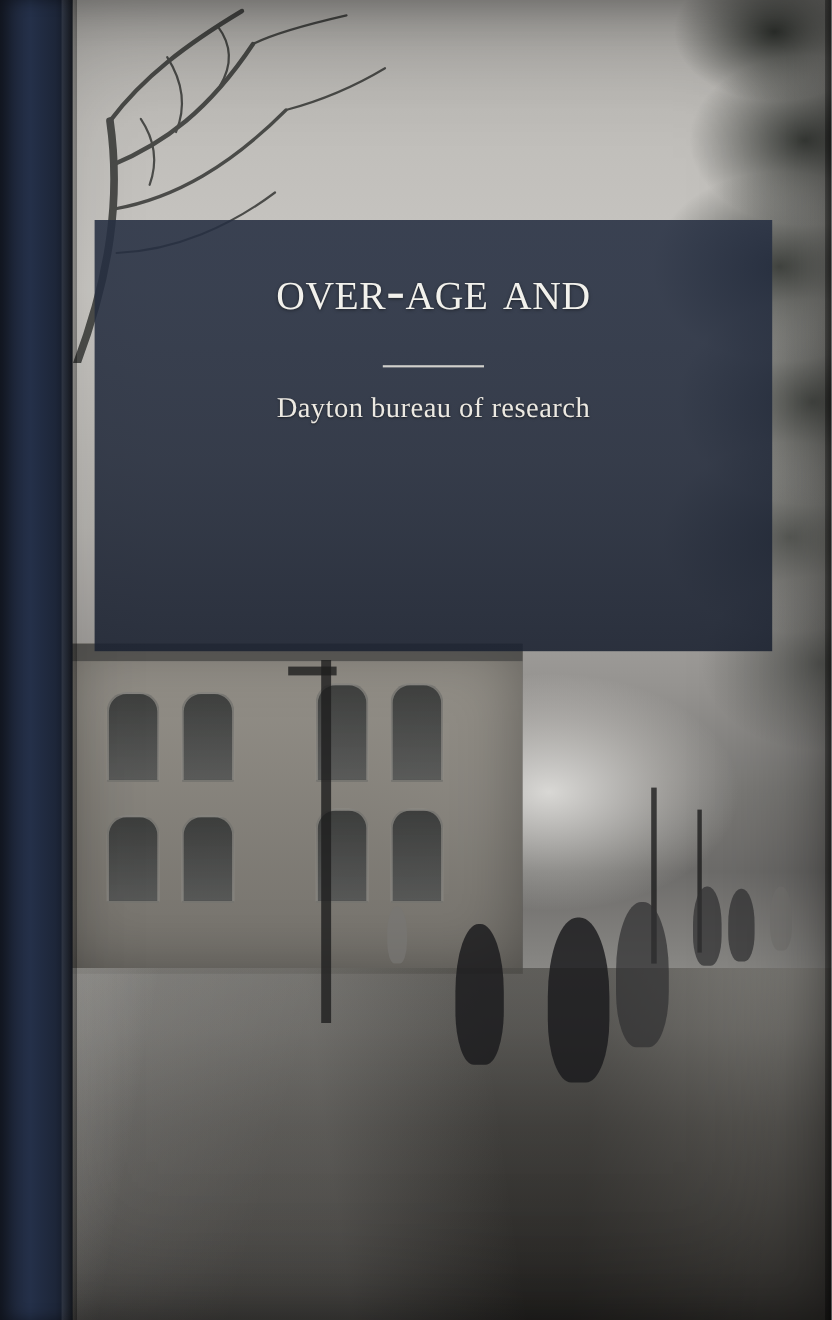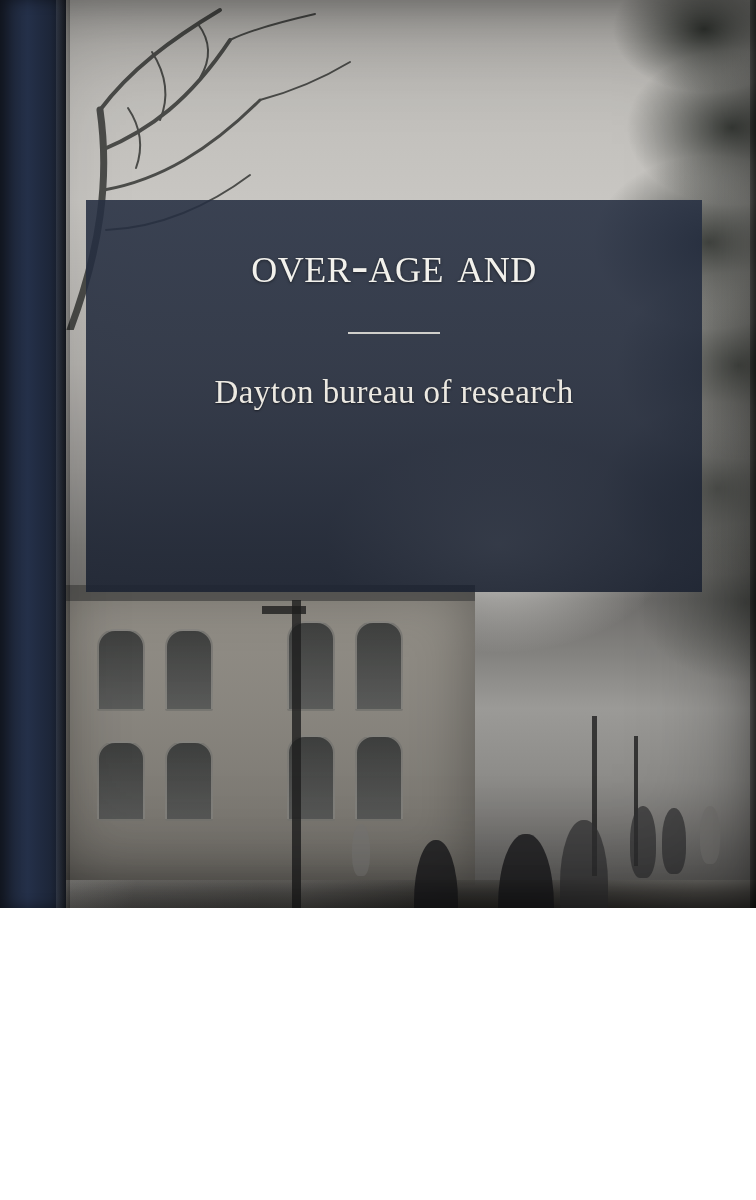--- a/index.html
+++ b/index.html
@@ -6,21 +6,21 @@
     margin: 0;
     padding: 0;
     background: #ffffff;
   }
   body {
     font-family: "Liberation Serif", serif;
   }
   .book-cover {
     position: relative;
     width: 756px;
-    height: 908px;
+    height: 1200px;
     overflow: hidden;
     background: #2a2a2e;
   }
 
   
   .photo {
     position: absolute;
     inset: 0;
     background:
       
@@ -173,23 +173,23 @@
     text-transform: lowercase;
   }
   .rule {
     width: 92px;
     height: 2px;
     background: rgba(235,233,226,0.85);
     margin: 34px auto 0 auto;
   }
   .author {
     font-family: "Liberation Serif", serif;
-    font-size: 33px;
+    font-size: 26px;
     letter-spacing: 0.4px;
-    margin-top: 40px;
+    margin-top: 22px;
     color: #ece9e2;
     text-shadow: 0 1px 2px rgba(0,0,0,0.5);
   }
 </style>
 </head>
 <body>
 
 <div class="book-cover">
 
   <div class="photo"></div>

